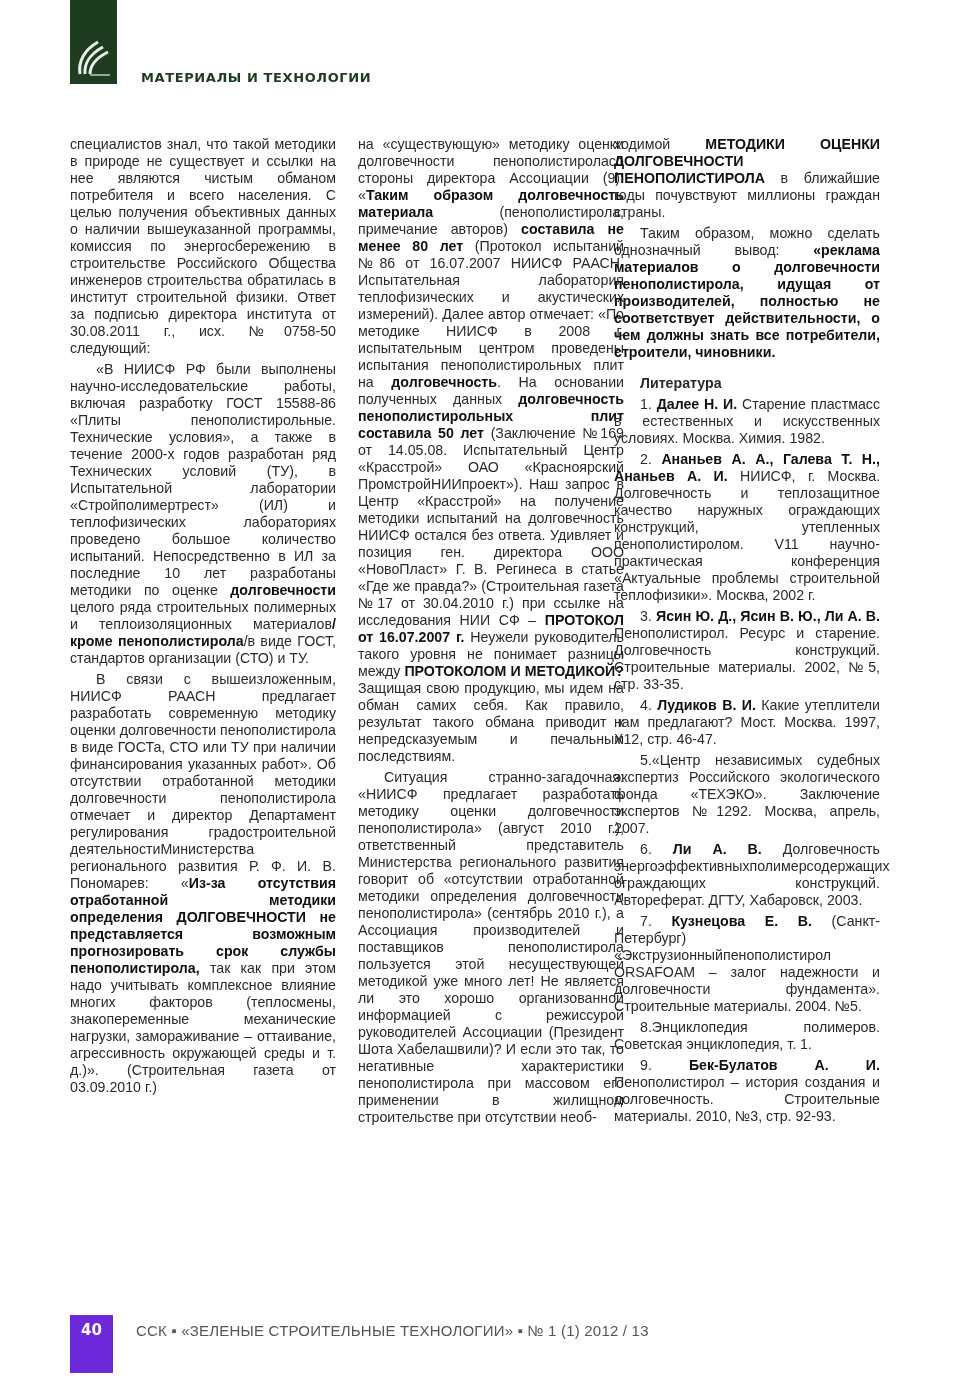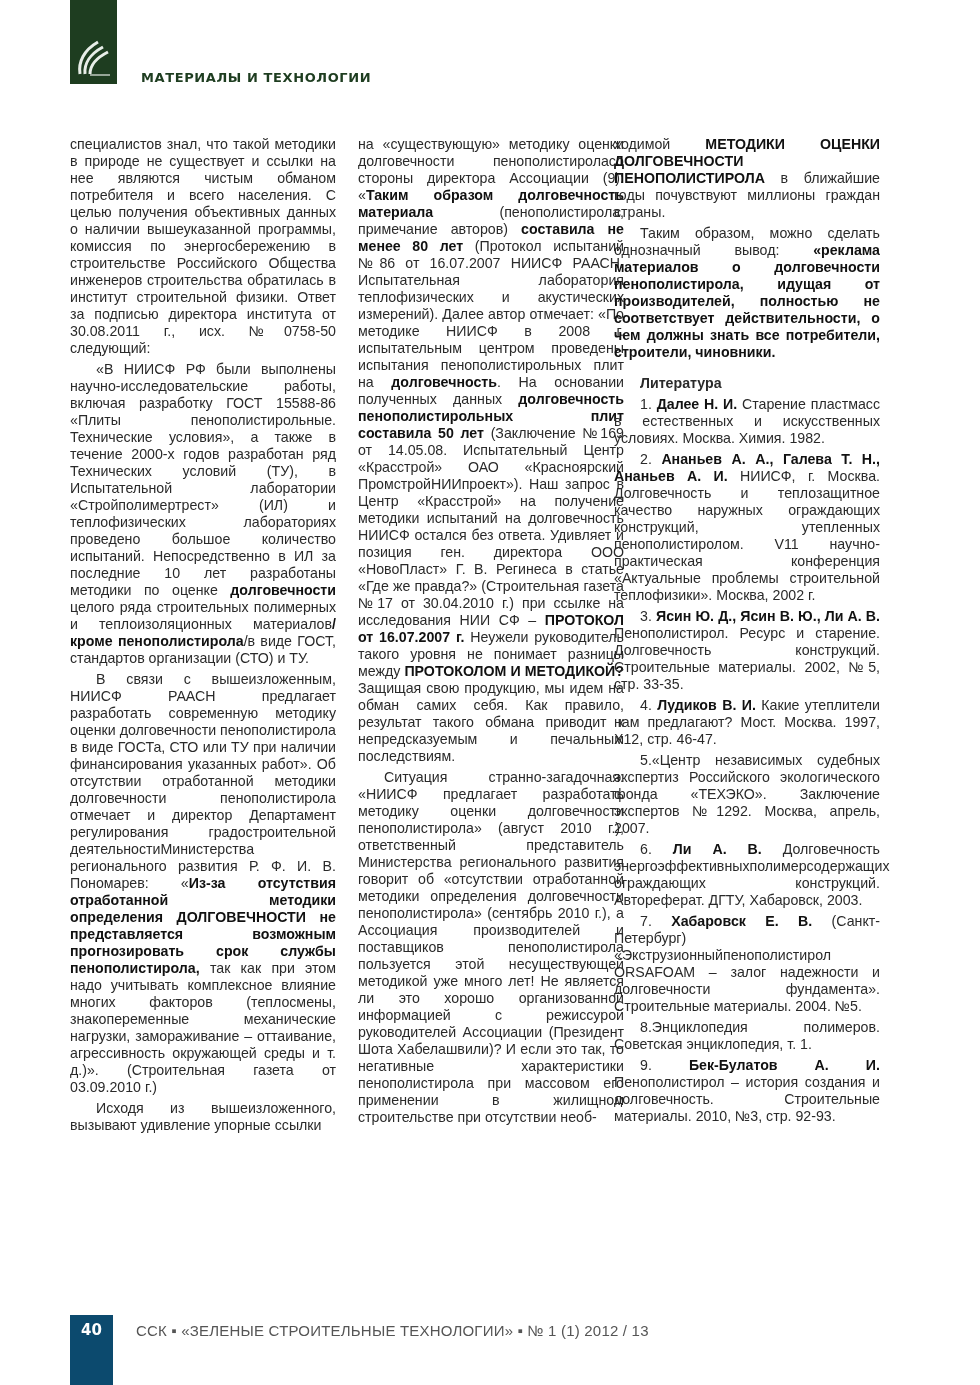--- a/index.html
+++ b/index.html
@@ -10,21 +10,21 @@
     .section-title { position: absolute; left: 141px; top: 70px; font-family: "DejaVu Sans", sans-serif;
                      font-weight: bold; font-size: 13px; letter-spacing: 0.6px; color: #1e3d20; text-align: center; }
     .col { position: absolute; top: 136px; width: 266px; font-size: 14.2px; line-height: 17px; text-align: justify; hyphens: manual; }
     .col p { margin: 0; }
     .col p.ind { text-indent: 26px; margin-top: 4px; }
     .col b { color: #111; }
     #col1 { left: 70px; }
     #col2 { left: 358px; }
     #col3 { left: 614px; }
     .lit-head { font-weight: bold; padding-left: 26px; margin-top: 14px !important; }
-    .footer-block { position: absolute; left: 70px; top: 1315px; width: 43px; height: 70px; background: #0c4a6e; }
+    .footer-block { position: absolute; left: 70px; top: 1315px; width: 43px; height: 58px; background: #6d28d9; }
     .page-num { position: absolute; left: 0; top: 6px; width: 43px; text-align: center; color: #fff;
                 font-weight: bold; font-size: 15px; font-family: "DejaVu Sans", sans-serif; }
     .footer-text { position: absolute; left: 136px; top: 1322px; font-size: 15px; color: #555; letter-spacing: 0.2px; }
   </style>
 </head>
 <body>
 
 <div class="logo-block">
   <svg width="36" height="40" viewBox="0 0 36 40">
     <path d="M4 38 C2 26 8 14 22 6" stroke="#e8eee8" stroke-width="3" fill="none"></path>
@@ -32,40 +32,39 @@
     <path d="M14 38 C14 30 20 22 32 16" stroke="#e8eee8" stroke-width="3" fill="none"></path>
     <line x1="14" y1="39" x2="34" y2="39" stroke="#e8eee8" stroke-width="1.2"></line>
   </svg>
 </div>
 <div class="section-title">МАТЕРИАЛЫ И ТЕХНОЛОГИИ</div>
 
 <div class="col" id="col1">
     <p class=""><span>специалистов знал, что такой методики в природе не существует и ссылки на нее являются чистым обманом потребителя и всего населения. С целью получения объективных данных о наличии вышеуказанной программы, комиссия по энергосбережению в строительстве Российского Общества инженеров строительства обратилась в институт строительной физики. Ответ за подписью директора института от 30.08.2011 г., исх. №0758-50 следующий:</span></p>
     <p class="ind"><span>«В НИИСФ РФ были выполнены научно-исследовательские работы, включая разработку ГОСТ 15588-86 «Плиты пенополистирольные. Технические условия», а также в течение 2000-х годов разработан ряд Технических условий (ТУ), в Испытательной лаборатории «Стройполимертрест» (ИЛ) и теплофизических лабораториях проведено большое количество испытаний. Непосредственно в ИЛ за последние 10 лет разработаны методики по оценке </span><b>долговечности</b><span> целого ряда строительных полимерных и теплоизоляционных материалов</span><b>/кроме пенополистирола</b><span>/в виде ГОСТ, стандартов организации (СТО) и ТУ.</span></p>
     <p class="ind"><span>В связи с вышеизложенным, НИИСФ РААСН предлагает разработать современную методику оценки долговечности пенополистирола в виде ГОСТа, СТО или ТУ при наличии финансирования указанных работ». Об отсутствии отработанной методики долговечности пенополистирола отмечает и директор Департамент регулирования градостроительной деятельностиМинистерства регионального развития Р. Ф. И. В. Пономарев: «</span><b>Из-за отсутствия отработанной методики определения ДОЛГОВЕЧНОСТИ не представляется возможным прогнозировать срок службы пенополистирола,</b><span> так как при этом надо учитывать комплексное влияние многих факторов (теплосмены, знакопеременные механические нагрузки, замораживание – оттаивание, агрессивность окружающей среды и т. д.)». (Строительная газета от 03.09.2010 г.)</span></p>
-    <p class="ind"><span>Исходя из вышеизложенного, вызывают удивление упорные ссылки</span></p>
   </div>
 <div class="col" id="col2">
     <p class=""><span>на «существующую» методику оценки долговечности пенополистироласо стороны директора Ассоциации (9): «</span><b>Таким образом долговечность материала</b><span> (пенополистирола, примечание авторов) </span><b>составила не менее 80 лет</b><span> (Протокол испытаний №86 от 16.07.2007 НИИСФ РААСН. Испытательная лаборатория теплофизических и акустических измерений). Далее автор отмечает: «По методике НИИСФ в 2008 г. испытательным центром проведены испытания пенополистирольных плит на </span><b>долговечность</b><span>. На основании полученных данных </span><b>долговечность пенополистирольных плит составила 50 лет</b><span> (Заключение №169 от 14.05.08. Испытательный Центр «Красстрой» ОАО «Красноярский ПромстройНИИпроект»). Наш запрос в Центр «Красстрой» на получение методики испытаний на долговечность НИИСФ остался без ответа. Удивляет и позиция ген. директора ООО «НовоПласт» Г. В. Регинеса в статье «Где же правда?» (Строительная газета №17 от 30.04.2010 г.) при ссылке на исследования НИИ СФ – </span><b>ПРОТОКОЛ от 16.07.2007 г.</b><span> Неужели руководитель такого уровня не понимает разницы между </span><b>ПРОТОКОЛОМ И МЕТОДИКОЙ?</b><span> Защищая свою продукцию, мы идем на обман самих себя. Как правило, результат такого обмана приводит к непредсказуемым и печальным последствиям.</span></p>
     <p class="ind"><span>Ситуация странно-загадочная: «НИИСФ предлагает разработать методику оценки долговечности пенополистирола» (август 2010 г.), ответственный представитель Министерства регионального развития говорит об «отсутствии отработанной методики определения долговечности пенополистирола» (сентябрь 2010 г.), а Ассоциация производителей и поставщиков пенополистирола пользуется этой несуществующей методикой уже много лет! Не является ли это хорошо организованной информацией с режиссурой руководителей Ассоциации (Президент Шота Хабелашвили)? И если это так, то негативные характеристики пенополистирола при массовом его применении в жилищном строительстве при отсутствии необ-</span></p>
   </div>
 <div class="col" id="col3">
   <div id="col3-body">
       <p class=""><span>ходимой </span><b>МЕТОДИКИ ОЦЕНКИ ДОЛГОВЕЧНОСТИ ПЕНОПОЛИСТИРОЛА</b><span> в ближайшие годы почувствуют миллионы граждан страны.</span></p>
       <p class="ind"><span>Таким образом, можно сделать однозначный вывод: </span><b>«реклама материалов о долговечности пенополистирола, идущая от производителей, полностью не соответствует действительности, о чем должны знать все потребители, строители, чиновники.</b></p>
     </div>
   <p class="lit-head">Литература</p>
   <div id="lit-list">
       <p class="ind"><span>1. </span><b>Далее Н. И.</b><span> Старение пластмасс в естественных и искусственных условиях. Москва. Химия. 1982.</span></p>
       <p class="ind"><span>2. </span><b>Ананьев А. А., Галева Т. Н., Ананьев А. И.</b><span> НИИСФ, г. Москва. Долговечность и теплозащитное качество наружных ограждающих конструкций, утепленных пенополистиролом. V11 научно-практическая конференция «Актуальные проблемы строительной теплофизики». Москва, 2002 г.</span></p>
       <p class="ind"><span>3. </span><b>Ясин Ю. Д., Ясин В. Ю., Ли А. В.</b><span> Пенополистирол. Ресурс и старение. Долговечность конструкций. Строительные материалы. 2002, №5, стр. 33-35.</span></p>
       <p class="ind"><span>4. </span><b>Лудиков В. И.</b><span> Какие утеплители нам предлагают? Мост. Москва. 1997, X12, стр. 46-47.</span></p>
       <p class="ind"><span>5.</span><span>«Центр независимых судебных экспертиз Российского экологического фонда «ТЕХЭКО». Заключение экспертов №1292. Москва, апрель, 2007.</span></p>
       <p class="ind"><span>6. </span><b>Ли А. В.</b><span> Долговечность энергоэффективныхполимерсодержащих ограждающих конструкций. Автореферат. ДГТУ, Хабаровск, 2003.</span></p>
-      <p class="ind"><span>7. </span><b>Хабаровск Е. В.</b><span> (Санкт-Петербург) «Экструзионныйпенополистирол ORSAFOAM – залог надежности и долговечности фундамента». Строительные материалы. 2004. №5.</span></p>
+      <p class="ind"><span>7. </span><b>Кузнецова Е. В.</b><span> (Санкт-Петербург) «Экструзионныйпенополистирол ORSAFOAM – залог надежности и долговечности фундамента». Строительные материалы. 2004. №5.</span></p>
       <p class="ind"><span>8.</span><span>Энциклопедия полимеров. Советская энциклопедия, т. 1.</span></p>
       <p class="ind"><span>9. </span><b>Бек-Булатов А. И.</b><span> Пенополистирол – история создания и долговечность. Строительные материалы. 2010, №3, стр. 92-93.</span></p>
     </div>
 </div>
 
 <div class="footer-block">
   <div class="page-num">40</div>
 </div>
 <div class="footer-text">ССК ▪ «ЗЕЛЕНЫЕ СТРОИТЕЛЬНЫЕ ТЕХНОЛОГИИ» ▪ № 1 (1) 2012 / 13</div>
 

